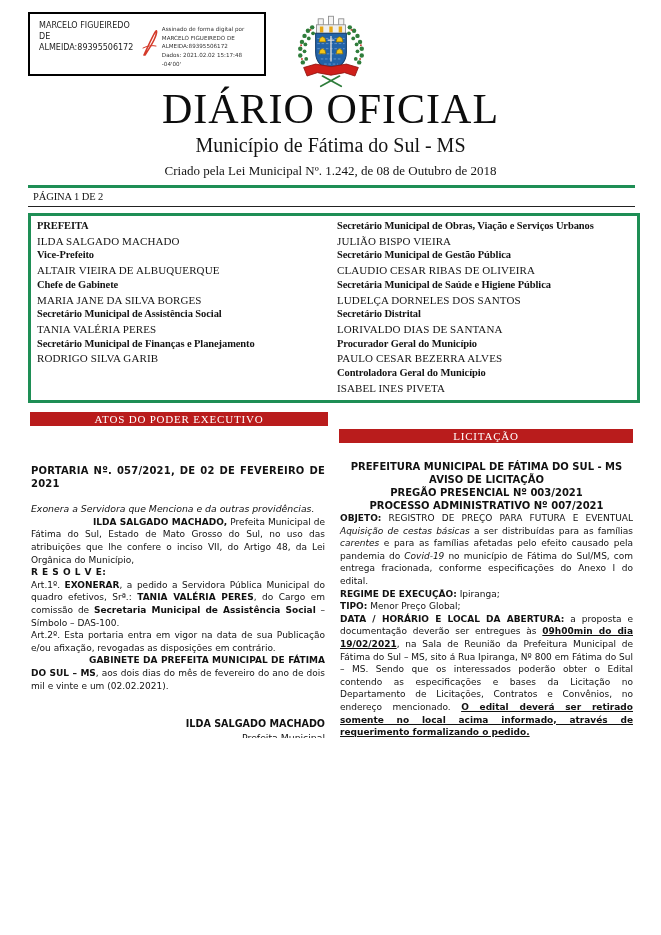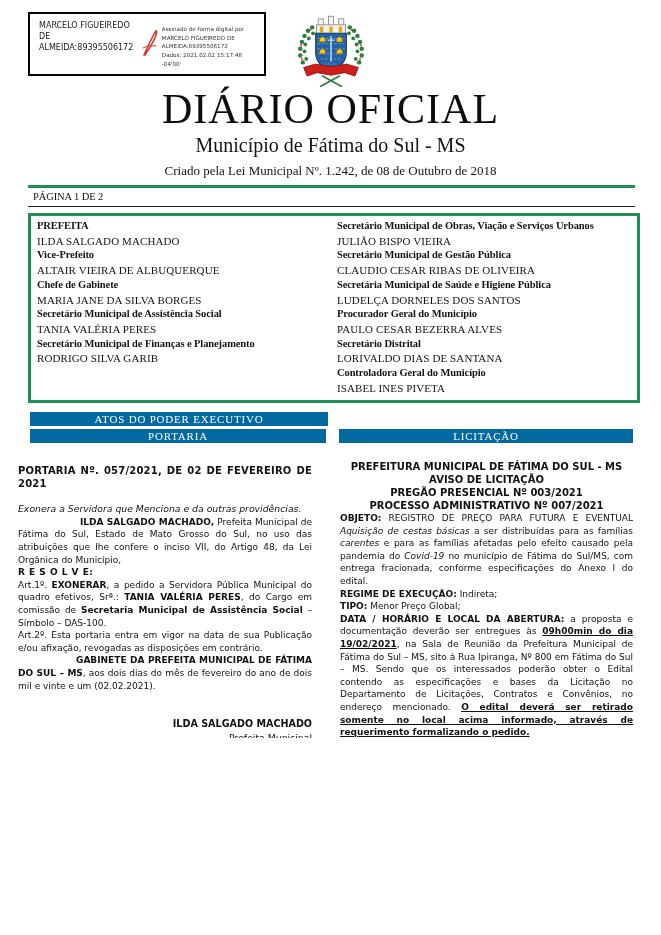--- a/index.html
+++ b/index.html
@@ -28,30 +28,30 @@
   .rule-black{position:absolute;left:28px;width:607px;height:1px;background:#222;top:206px;}
 
   
   .officials{position:absolute;left:28px;top:213px;width:600px;border:3px solid #1e8e55;
              display:flex;padding:3px 0 5px 6px;box-sizing:content-box;background:#fff;}
   .off-col{width:50%;padding-right:4px;}
   .off-role{font-weight:bold;font-size:10.5px;line-height:14.7px;letter-spacing:-0.1px;}
   .off-name{font-size:11px;line-height:14.7px;letter-spacing:0.1px;}
 
   
-  .bar{position:absolute;height:14px;background:#0369a1;color:#fff;text-align:center;
+  .bar{position:absolute;height:14px;background:#b91c1c;color:#fff;text-align:center;
        font-size:11px;line-height:14px;letter-spacing:0.8px;}
   .bar-atos{left:30px;top:412px;width:298px;}
   .bar-portaria{left:30px;top:429px;width:296px;}
   .bar-licitacao{left:339px;top:429px;width:294px;}
 
   
   .col{position:absolute;top:460px;font-family:"DejaVu Sans",sans-serif;font-size:9px;
        line-height:12.6px;text-align:justify;color:#111;}
-  .col-left{left:18px;width:294px;}
+  .col-left{left:31px;width:294px;}
   .col-right{left:340px;width:293px;}
   .col p{margin:0;}
   .b{font-weight:bold;}
   .i{font-style:italic;}
   .u{text-decoration:underline;}
 
   .p-title{font-weight:bold;font-size:10px;letter-spacing:0.2px;margin-top:5px;}
   .p-summary{font-style:italic;margin-top:13px;font-size:9.3px;}
   .mt-intro{margin-top:14px;text-indent:62px;}
   .resolve{margin-top:18px;margin-left:42px;font-weight:bold;letter-spacing:0.5px;}
@@ -204,36 +204,35 @@
       </div>
       <div>
         <div class="off-role">Secretário Municipal de Gestão Pública</div>
         <div class="off-name">CLAUDIO CESAR RIBAS DE OLIVEIRA</div>
       </div>
       <div>
         <div class="off-role">Secretária Municipal de Saúde e Higiene Pública</div>
         <div class="off-name">LUDELÇA DORNELES DOS SANTOS</div>
       </div>
       <div>
+        <div class="off-role">Secretário Distrital</div>
+        <div class="off-name">LORIVALDO DIAS DE SANTANA</div>
+      </div>
+      <div>
         <div class="off-role">Procurador Geral do Município</div>
         <div class="off-name">PAULO CESAR BEZERRA ALVES</div>
       </div>
       <div>
-        <div class="off-role">Secretário Distrital</div>
-        <div class="off-name">LORIVALDO DIAS DE SANTANA</div>
-      </div>
-      <div>
         <div class="off-role">Controladora Geral do Município</div>
         <div class="off-name">ISABEL INES PIVETA</div>
       </div>
     </div>
   </div>
 
   <div class="bar bar-atos">ATOS DO PODER EXECUTIVO</div>
-  <div class="bar bar-portaria">PORTARIA</div>
   <div class="bar bar-licitacao">LICITAÇÃO</div>
 
   <div class="col col-left">
     <div class="p-title">PORTARIA Nº. 057/2021, DE 02 DE FEVEREIRO DE 2021</div>
     <div class="p-summary">Exonera a Servidora que Menciona e da outras providências.</div>
     <p class="mt-intro"><span class="b">ILDA SALGADO MACHADO, </span><span>Prefeita Municipal de Fátima do Sul, Estado de Mato Grosso do Sul, no uso das atribuições que lhe confere o inciso VII, do Artigo 48, da Lei Orgânica do Município,</span></p>
     <p class="resolve"><span class="b">R E S O L V E:</span></p>
     <p class="mt-art1"><span> Art.1º. </span><span class="b">EXONERAR</span><span>, a pedido a Servidora Pública Municipal do quadro efetivos, Srª.: </span><span class="b">TANIA VALÉRIA PERES</span><span>, do Cargo em comissão de </span><span class="b">Secretaria Municipal de Assistência Social</span><span> – Símbolo – DAS-100.</span></p>
     <p class="mt-art2"><span>Art.2º.  Esta portaria entra em vigor na data de sua Publicação e/ou afixação,  revogadas as disposições em contrário.</span></p>
     <p class="mt-gab"><span class="b">GABINETE DA PREFEITA MUNICIPAL DE FÁTIMA DO SUL – MS</span><span>, aos dois dias do mês de fevereiro do ano de dois mil e vinte e um  (02.02.2021).</span></p>
@@ -244,21 +243,21 @@
   </div>
 
   <div class="col col-right">
     <div class="l-head">
       <div>PREFEITURA MUNICIPAL DE FÁTIMA DO SUL - MS</div>
       <div>AVISO DE LICITAÇÃO</div>
       <div>PREGÃO PRESENCIAL Nº 003/2021</div>
       <div>PROCESSO ADMINISTRATIVO Nº 007/2021</div>
     </div>
     <p><span class="b">OBJETO:</span><span> REGISTRO DE PREÇO PARA FUTURA E EVENTUAL </span><span class="i">Aquisição de cestas básicas</span><span> a ser distribuídas para as famílias </span><span class="i">carentes</span><span> e para as famílias afetadas pelo efeito causado pela pandemia do </span><span class="i">Covid-19</span><span> no município de Fátima do Sul/MS, com entrega fracionada, conforme especificações do Anexo I do edital.</span></p>
-    <p><span class="b">REGIME DE EXECUÇÃO:</span><span> Indireta;</span></p>
+    <p><span class="b">REGIME DE EXECUÇÃO:</span><span> Ipiranga;</span></p>
     <p><span class="b">TIPO:</span><span> Menor Preço Global;</span></p>
     <p><span class="b">DATA / HORÁRIO E LOCAL DA ABERTURA:</span><span> a proposta e documentação deverão ser entregues às </span><span class="b u">09h00min do dia 19/02/2021</span><span>, na Sala de Reunião da Prefeitura Municipal de Fátima do Sul – MS, sito á Rua Ipiranga, Nº 800 em Fátima do Sul – MS. Sendo que os interessados poderão obter o Edital contendo as especificações e bases da Licitação no Departamento de Licitações, Contratos e Convênios, no endereço mencionado. </span><span class="b u">O edital deverá ser retirado somente no local acima informado, através de requerimento formalizando o pedido.</span></p>
     <div class="l-date">Fátima do Sul - MS, 02 de fevereiro de 2021.</div>
     <div class="l-signname">MARCELO FIGUEIREDO DE ALMEIDA</div>
     <div class="l-signrole">Pregoeiro</div>
   </div>
 
 </div>
 
 </body></html>

